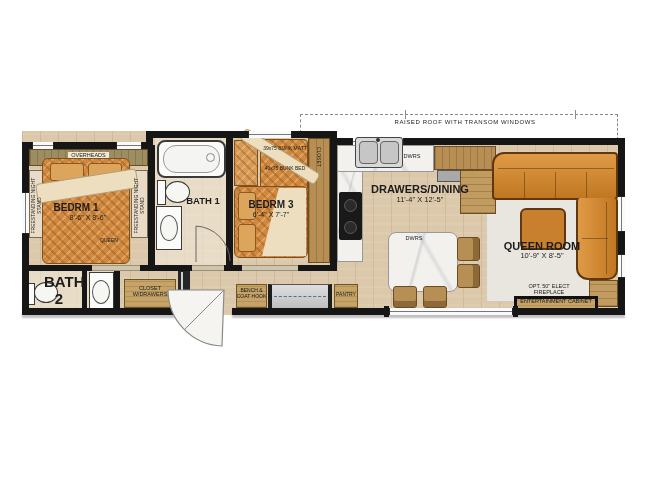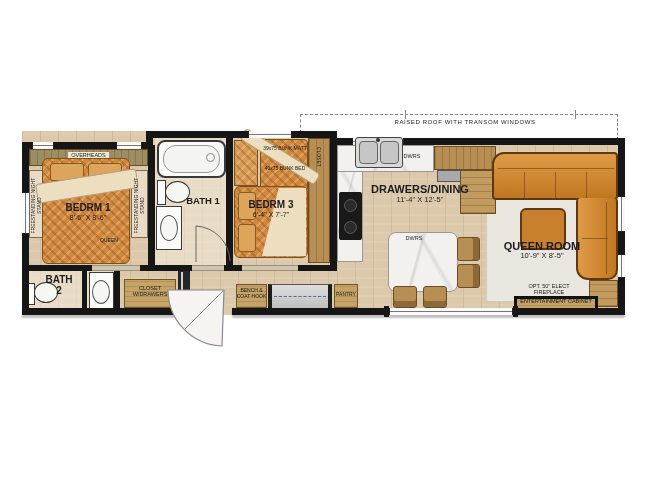--- a/index.html
+++ b/index.html
@@ -63,21 +63,21 @@
   <div class="woodcab" style="left:29px;top:149px;width:119px;height:17px;background-color:#9c8e62"></div>
   <div class="lbl" style="left:29px;top:152px;width:119px;font-size:5.5px"><span style="background:#f0e9d4;padding:0 3px">OVERHEADS</span></div>
   <div class="white" style="left:29px;top:170px;width:15px;height:68px;background:#e8dcc8;border:1px solid #77694c"></div>
   <div class="white" style="left:131px;top:170px;width:17px;height:68px;background:#e8dcc8;border:1px solid #77694c"></div>
   <div class="lbl" style="left:5px;top:200px;width:64px;font-size:5px;transform:rotate(-90deg)">FREESTANDING NIGHT STAND</div>
   <div class="lbl" style="left:108px;top:200px;width:64px;font-size:5px;transform:rotate(-90deg)">FREESTANDING NIGHT STAND</div>
   <div class="hb" style="left:42px;top:158px;width:88px;height:106px;border-radius:6px"></div>
   <div class="pillow" style="left:50px;top:163px;width:34px;height:18px"></div>
   <div class="pillow" style="left:88px;top:163px;width:34px;height:18px"></div>
   <div class="blanket" style="left:36px;top:176px;width:102px;height:20px;transform:rotate(-9deg)"></div>
-  <div class="lbl b" style="left:56px;top:202px;width:64px;font-size:10px">BEDRM 1</div>
+  <div class="lbl b" style="left:44px;top:202px;width:64px;font-size:10px">BEDRM 1</div>
   <div class="lbl" style="left:56px;top:214px;width:64px;font-size:7px">8'-6" X 8'-6"</div>
   <div class="lbl" style="left:96px;top:238px;width:26px;font-size:5px">QUEEN</div>
 
   <div class="white" style="left:157px;top:140px;width:69px;height:38px;border-radius:8px;border-width:2px"></div>
   <div class="abs" style="left:163px;top:145px;width:57px;height:28px;border:1px solid #9a9a9a;border-radius:13px;background:#f4f4f2;z-index:2"></div>
   <div class="oval" style="left:206px;top:153px;width:9px;height:9px;border-color:#888"></div>
   <div class="white" style="left:157px;top:180px;width:9px;height:25px;border-width:1px"></div>
   <div class="oval" style="left:165px;top:181px;width:25px;height:22px;border-color:#333"></div>
   <div class="white" style="left:156px;top:206px;width:26px;height:44px;border-width:1.5px"></div>
   <div class="oval" style="left:160px;top:215px;width:18px;height:26px"></div>
@@ -134,21 +134,21 @@
   <div class="woodcab-h" style="left:589px;top:280px;width:29px;height:27px"></div>
   <div class="lbl b" style="left:499px;top:240px;width:86px;font-size:11px">QUEEN ROOM</div>
   <div class="lbl" style="left:508px;top:252px;width:68px;font-size:7.5px">10'-9" X 8'-5"</div>
   <div class="lbl" style="left:518px;top:283px;width:62px;font-size:5.5px">OPT. 50" ELECT FIREPLACE</div>
   <div class="tanbox" style="left:514px;top:296px;width:84px;height:18px;border:3px solid #111"></div>
   <div class="lbl" style="left:514px;top:298px;width:84px;font-size:5.5px">ENTERTAINMENT CABINET</div>
 
   <div class="abs" style="left:32px;top:269px;width:42px;height:2px;background:#444;z-index:2"></div>
   <div class="white" style="left:27px;top:283px;width:8px;height:22px;border-width:1px"></div>
   <div class="oval" style="left:34px;top:282px;width:24px;height:21px;border-color:#333"></div>
-  <div class="lbl b" style="left:44px;top:274px;width:30px;font-size:10px">BATH 2</div>
+  <div class="lbl b" style="left:44px;top:274px;width:30px;font-size:15px">BATH 2</div>
   <div class="white" style="left:89px;top:272px;width:25px;height:38px;border-width:1.5px"></div>
   <div class="oval" style="left:92px;top:280px;width:18px;height:24px"></div>
   <div class="tanbox" style="left:124px;top:279px;width:52px;height:29px"></div>
   <div class="lbl" style="left:124px;top:285px;width:52px;font-size:5.5px">CLOSET W/DRAWERS</div>
   <div class="abs" style="left:178px;top:268px;width:12px;height:38px;background:#262626;z-index:2">
     <span class="abs" style="left:3px;top:4px;width:2px;height:29px;background:#cfcfcf"></span>
   </div>
   <div class="tanbox" style="left:236px;top:284px;width:31px;height:24px"></div>
   <div class="lbl" style="left:236px;top:288px;width:31px;font-size:5px">BENCH &amp; COAT HOOK</div>
   <div class="abs" style="left:268px;top:284px;width:64px;height:27px;background:linear-gradient(180deg,#dedede,#bcbcbc);border:1px solid #555;border-left:4px solid #1d1d1d;border-right:4px solid #1d1d1d;z-index:3">

